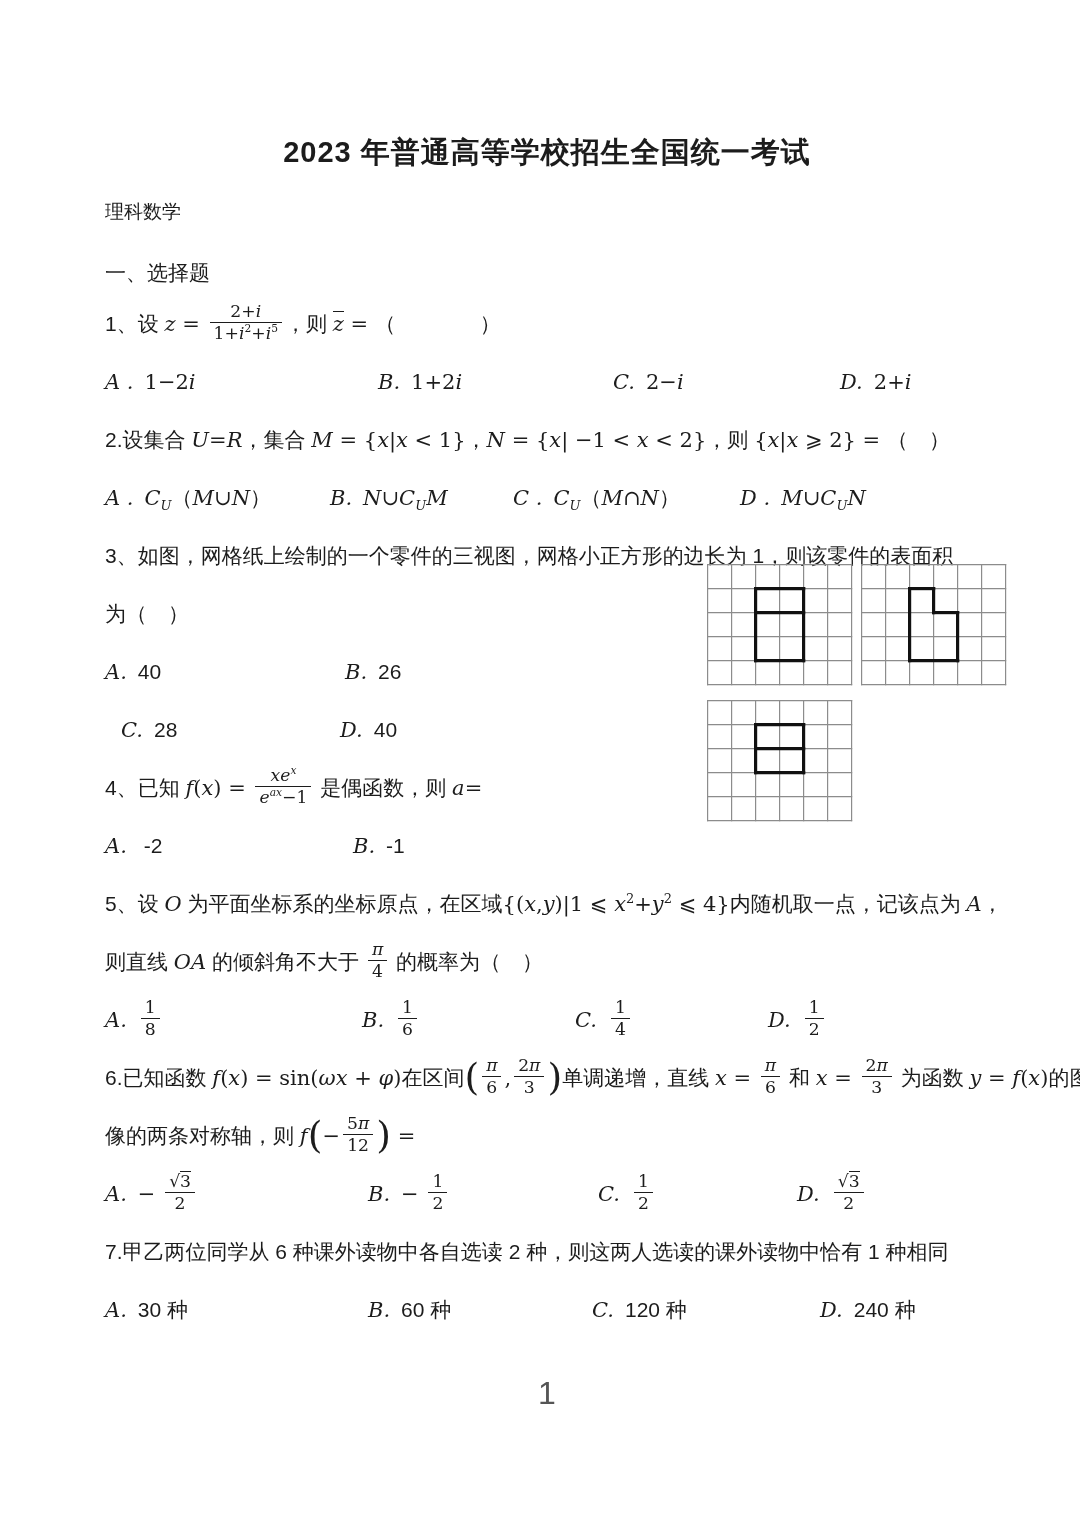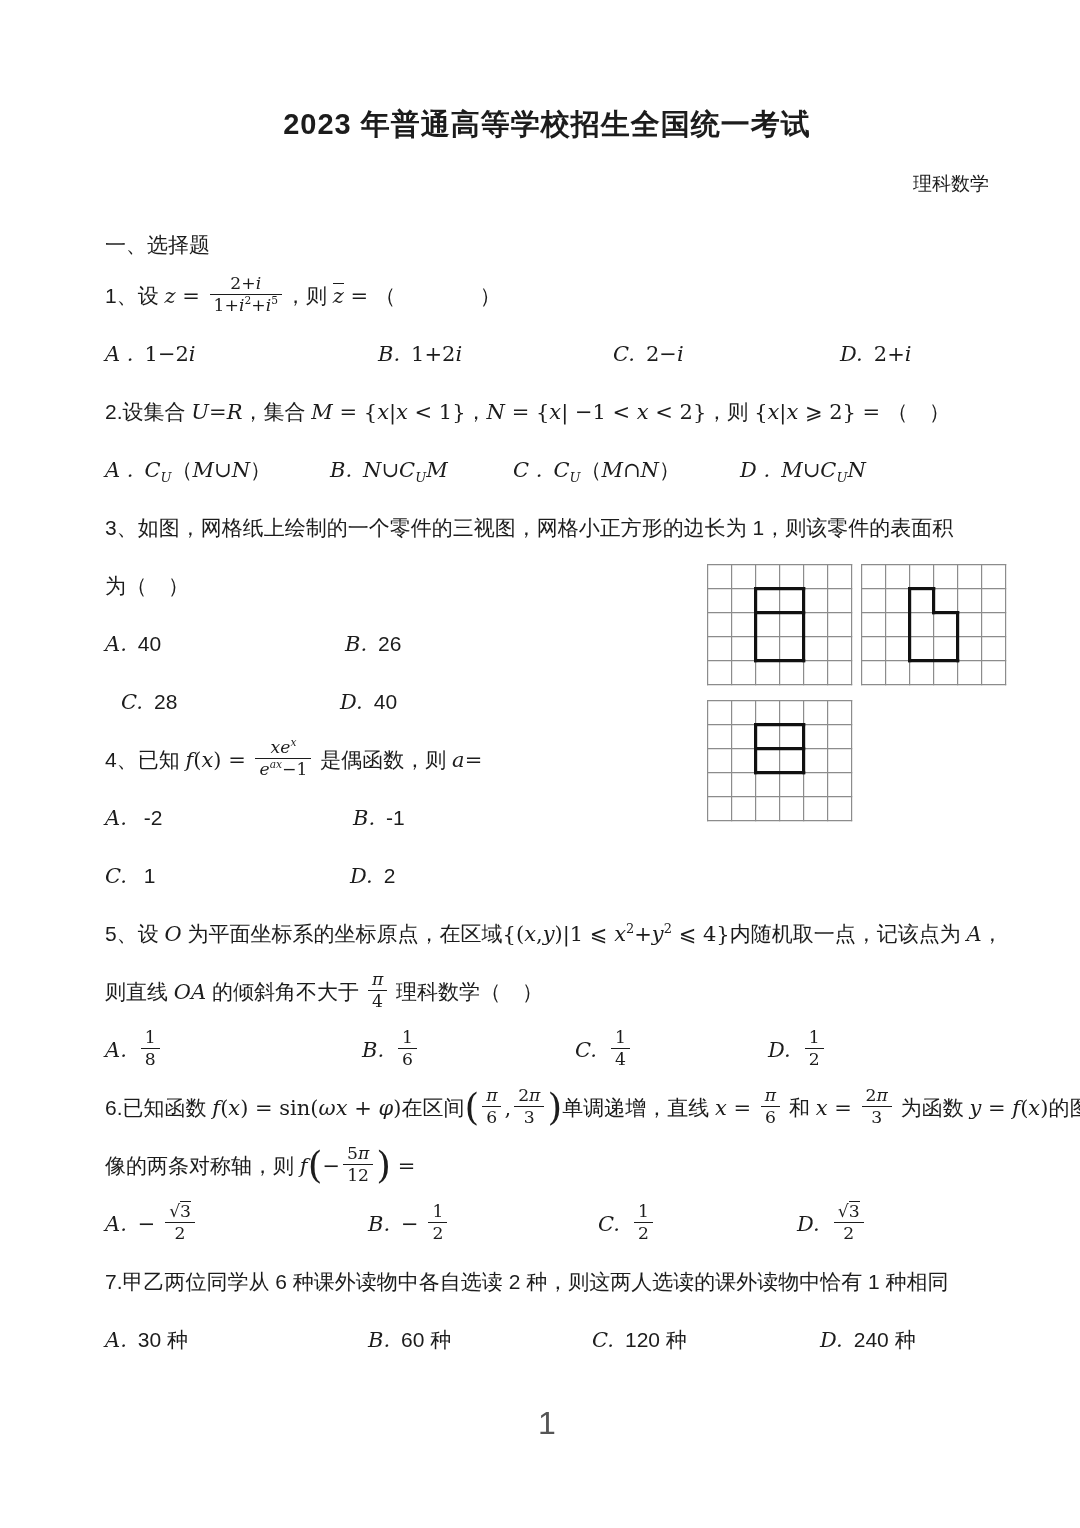--- a/index.html
+++ b/index.html
@@ -7,28 +7,28 @@
     position:relative;
     width:1080px;height:1528px;
     background:#ffffff;
     box-sizing:border-box;
     padding:106px 0 0 105px;
     font-family:"Liberation Sans",sans-serif;
     color:#1c1c1c;
     font-size:21px;
     overflow:hidden;
   }
-  .content{width:884px;}
+  .content{width:884px;margin-top:28px;}
   .page-title{
     font-size:29px;line-height:36px;font-weight:600;
     text-align:center;margin:0;letter-spacing:1px;
   }
   .subtitle{
     font-size:19px;line-height:27px;font-weight:500;
-    text-align:right;margin-top:28px;
+    text-align:left;margin-top:28px;
   }
   .section-heading{
     font-size:21px;line-height:28px;margin-top:34px;
   }
   .questions{margin-top:8px;}
   .question{margin:0;}
   .line{
     height:58px;line-height:58px;white-space:nowrap;
   }
   .opt-row{position:relative;height:58px;}
@@ -102,28 +102,24 @@
             <span class="opt" style="left: 16px;"><span class="opt-label">C.</span><span class="opt-body"><span class="cn">28</span></span></span>
             <span class="opt" style="left: 235px;"><span class="opt-label">D.</span><span class="opt-body"><span class="cn">40</span></span></span>
           </div>
         </div>
         <div class="question">
           <div class="line"><span class="cn">4、已知 </span><span class="mi">f</span><span class="mn">(</span><span class="mi">x</span><span class="mn">) = </span><span class="frac"><span class="num"><span class="mi">xe</span><sup><span class="mi">x</span></sup></span><span class="den"><span class="mi">e</span><sup><span class="mi">ax</span></sup><span class="mn">−1</span></span></span><span class="cn"> 是偶函数，则 </span><span class="mi">a</span><span class="mn">=</span></div>
           <div class="opt-row">
             <span class="opt" style="left: 0px;"><span class="opt-label">A.</span><span class="opt-body"><span class="cn">  -2</span></span></span>
             <span class="opt" style="left: 248px;"><span class="opt-label">B.</span><span class="opt-body"><span class="cn">-1</span></span></span>
           </div>
-          <div class="opt-row">
-            <span class="opt" style="left: 0px;"><span class="opt-label">C.</span><span class="opt-body"><span class="cn">  1</span></span></span>
-            <span class="opt" style="left: 245px;"><span class="opt-label">D.</span><span class="opt-body"><span class="cn">2</span></span></span>
-          </div>
         </div>
         <div class="question">
           <div class="line"><span class="cn">5、设 </span><span class="mi">O</span><span class="cn"> 为平面坐标系的坐标原点，在区域</span><span class="mn">{(</span><span class="mi">x</span><span class="mn">,</span><span class="mi">y</span><span class="mn">)|1 ⩽ </span><span class="mi">x</span><sup><span class="mn">2</span></sup><span class="mn">+</span><span class="mi">y</span><sup><span class="mn">2</span></sup><span class="mn"> ⩽ 4}</span><span class="cn">内随机取一点，记该点为 </span><span class="mi">A</span><span class="cn">，</span></div>
-          <div class="line"><span class="cn">则直线 </span><span class="mi">OA</span><span class="cn"> 的倾斜角不大于 </span><span class="frac"><span class="num"><span class="mi">π</span></span><span class="den"><span class="mn">4</span></span></span><span class="cn"> 理科数学（　）</span></div>
+          <div class="line"><span class="cn">则直线 </span><span class="mi">OA</span><span class="cn"> 的倾斜角不大于 </span><span class="frac"><span class="num"><span class="mi">π</span></span><span class="den"><span class="mn">4</span></span></span><span class="cn"> 的概率为（　）</span></div>
           <div class="opt-row">
             <span class="opt" style="left: 0px;"><span class="opt-label">A.</span><span class="opt-body"><span class="frac"><span class="num"><span class="mn">1</span></span><span class="den"><span class="mn">8</span></span></span></span></span>
             <span class="opt" style="left: 257px;"><span class="opt-label">B.</span><span class="opt-body"><span class="frac"><span class="num"><span class="mn">1</span></span><span class="den"><span class="mn">6</span></span></span></span></span>
             <span class="opt" style="left: 470px;"><span class="opt-label">C.</span><span class="opt-body"><span class="frac"><span class="num"><span class="mn">1</span></span><span class="den"><span class="mn">4</span></span></span></span></span>
             <span class="opt" style="left: 663px;"><span class="opt-label">D.</span><span class="opt-body"><span class="frac"><span class="num"><span class="mn">1</span></span><span class="den"><span class="mn">2</span></span></span></span></span>
           </div>
         </div>
         <div class="question">
           <div class="line"><span class="cn">6.已知函数 </span><span class="mi">f</span><span class="mn">(</span><span class="mi">x</span><span class="mn">) = sin(</span><span class="mi">ωx</span><span class="mn"> + </span><span class="mi">φ</span><span class="mn">)</span><span class="cn">在区间</span><span class="bigp">(</span><span class="frac"><span class="num"><span class="mi">π</span></span><span class="den"><span class="mn">6</span></span></span><span class="mn">,</span><span class="frac"><span class="num"><span class="mn">2</span><span class="mi">π</span></span><span class="den"><span class="mn">3</span></span></span><span class="bigp">)</span><span class="cn">单调递增，直线 </span><span class="mi">x</span><span class="mn"> = </span><span class="frac"><span class="num"><span class="mi">π</span></span><span class="den"><span class="mn">6</span></span></span><span class="cn"> 和 </span><span class="mi">x</span><span class="mn"> = </span><span class="frac"><span class="num"><span class="mn">2</span><span class="mi">π</span></span><span class="den"><span class="mn">3</span></span></span><span class="cn"> 为函数 </span><span class="mi">y</span><span class="mn"> = </span><span class="mi">f</span><span class="mn">(</span><span class="mi">x</span><span class="mn">)</span><span class="cn">的图</span></div>
           <div class="line"><span class="cn">像的两条对称轴，则 </span><span class="mi">f</span><span class="bigp">(</span><span class="mn">−</span><span class="frac"><span class="num"><span class="mn">5</span><span class="mi">π</span></span><span class="den"><span class="mn">12</span></span></span><span class="bigp">)</span><span class="mn"> =</span></div>

